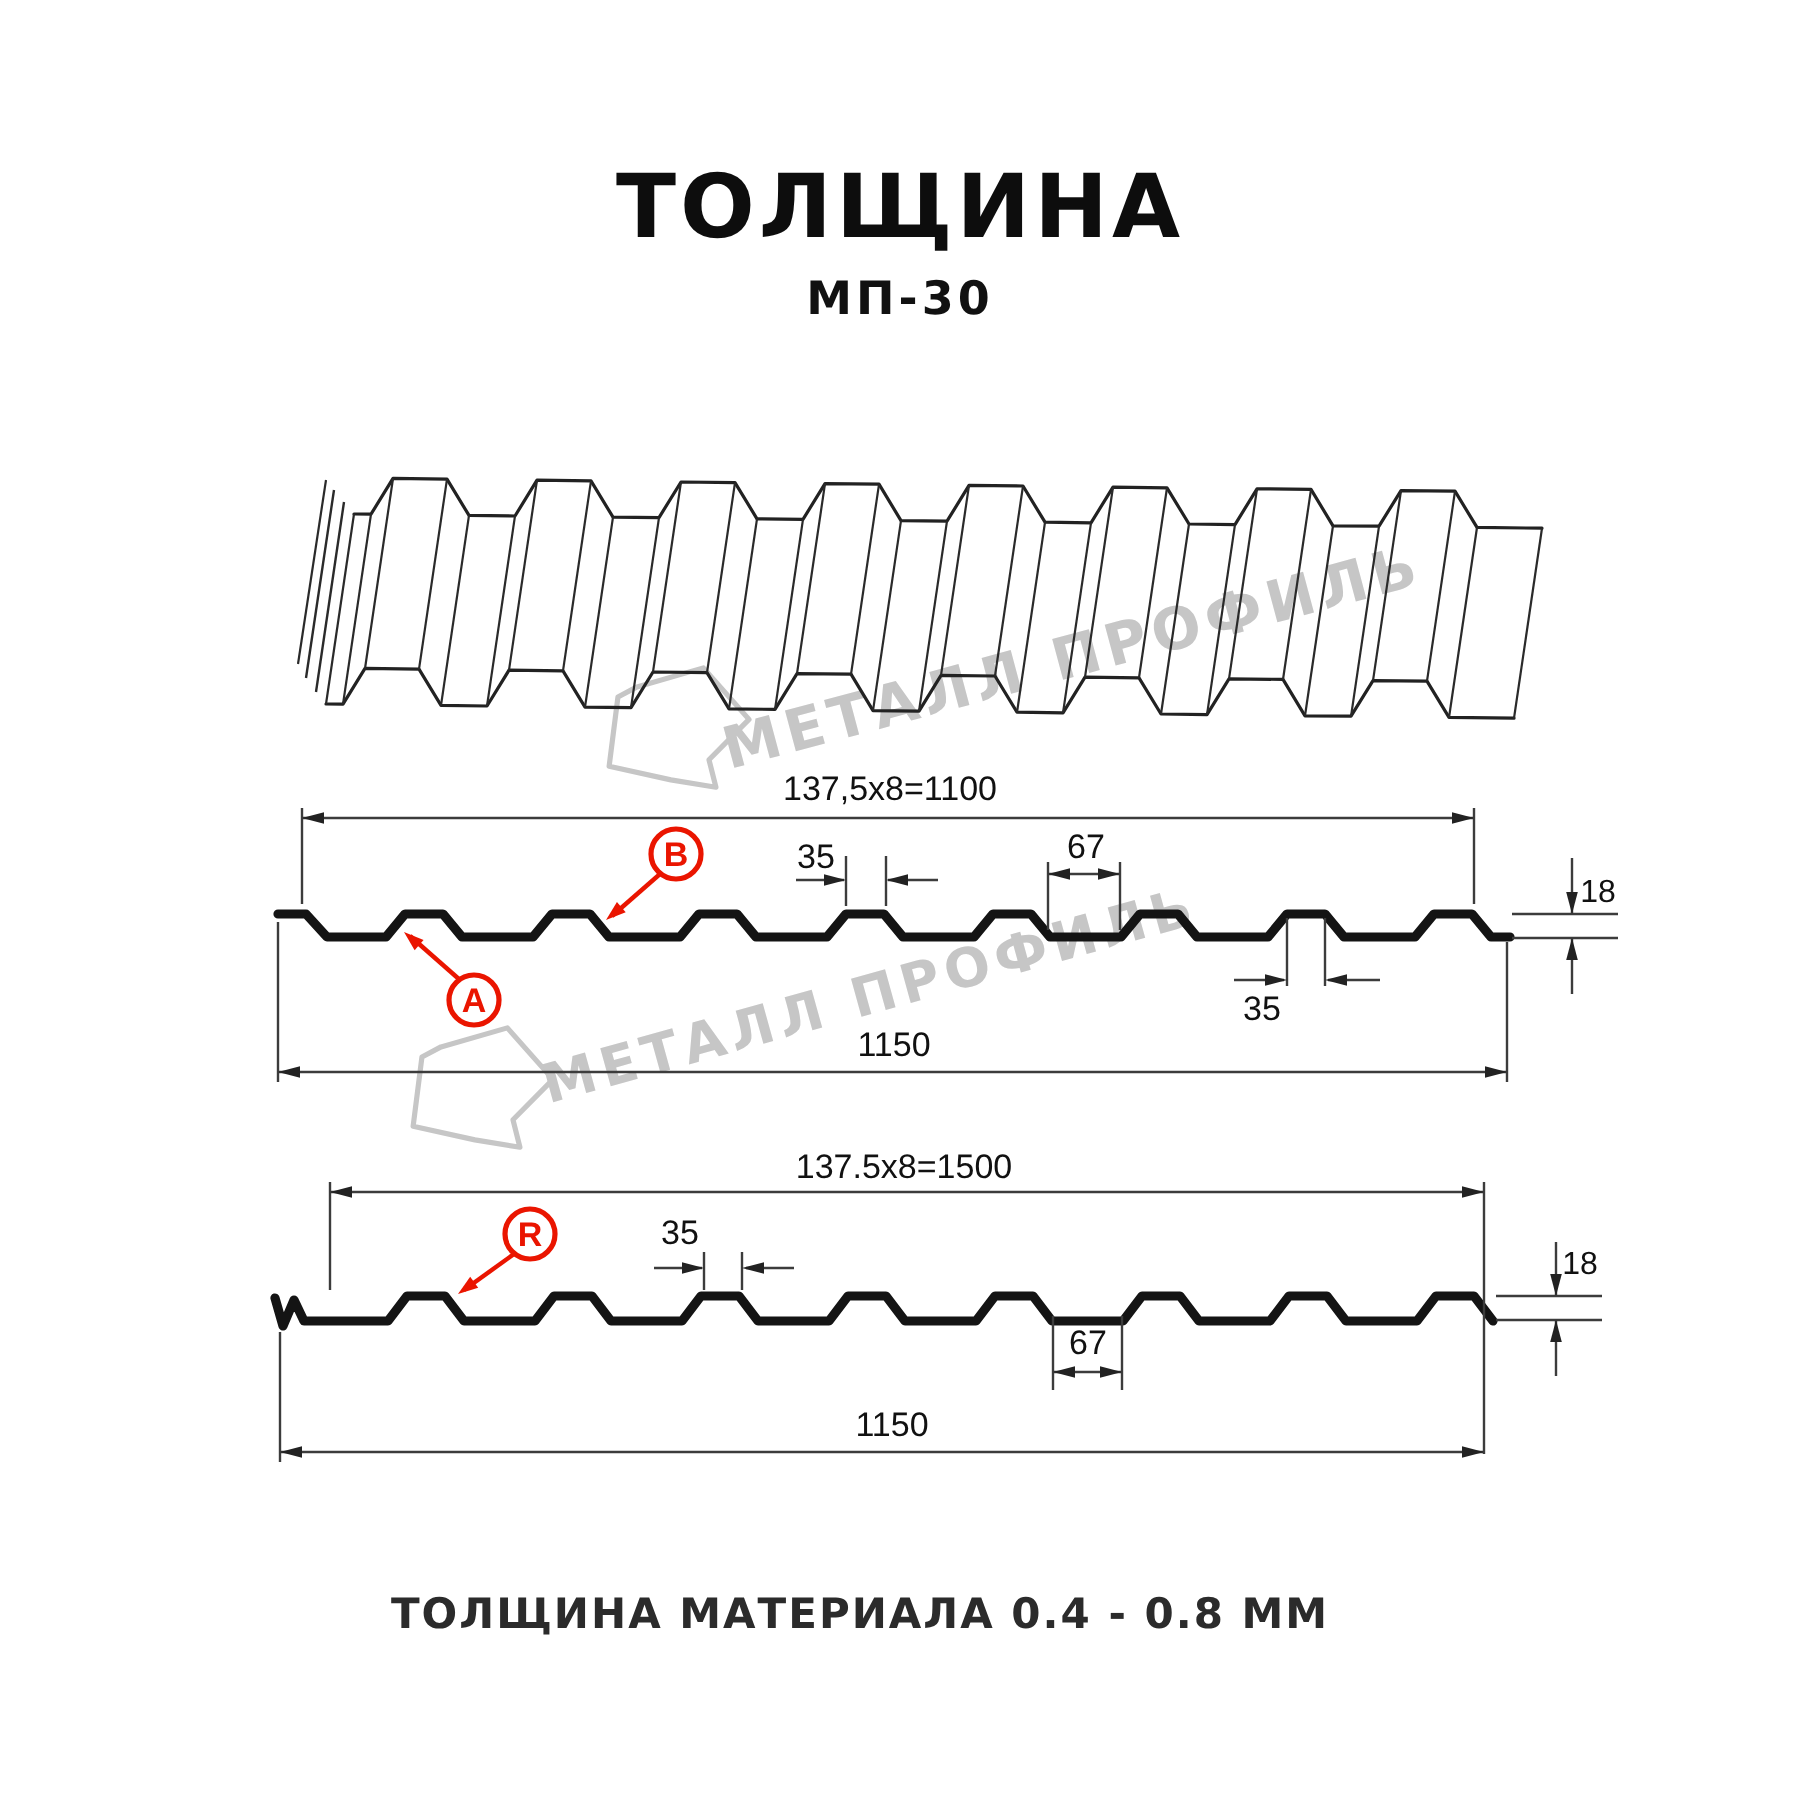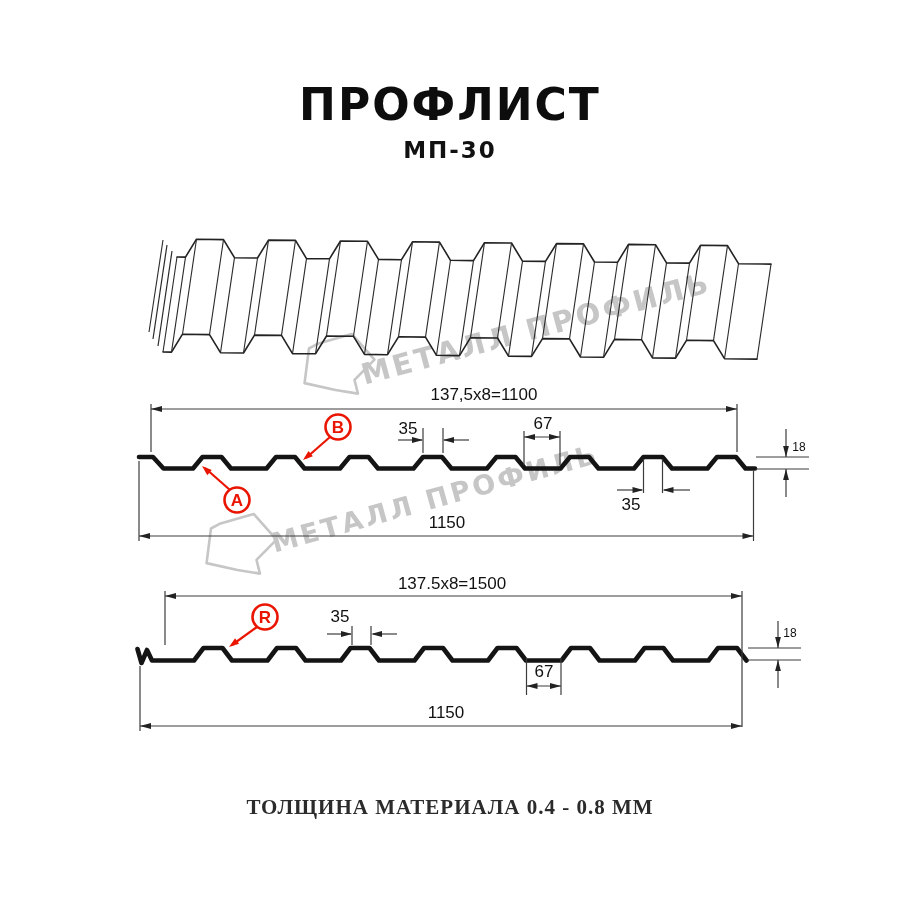--- a/index.html
+++ b/index.html
@@ -7,21 +7,21 @@
          font-family:"Liberation Sans",sans-serif;}
   .abs{position:absolute;}
   .ctr{transform:translate(-50%,-50%);white-space:nowrap;}
   .title{font-family:"DejaVu Sans",sans-serif;font-weight:bold;font-size:44px;
          letter-spacing:2px;color:#0d0d0d;}
   .subtitle{font-family:"DejaVu Sans",sans-serif;font-weight:bold;font-size:23px;
          letter-spacing:2px;color:#111;}
   .footer{font-family:"DejaVu Sans",sans-serif;font-weight:bold;font-size:21px;
          letter-spacing:1px;color:#2b2b2b;}
   .dim{font-size:17px;color:#111;}
-  .dim-sm{font-size:12px;color:#111;}
+  .dim-sm{font-size:16px;color:#111;}
   .callout{font-size:17px;font-weight:bold;color:#ea1500;}
   .wm-text{font-family:"DejaVu Sans",sans-serif;font-weight:bold;color:#c6c6c6;
            letter-spacing:3px;transform-origin:left center;white-space:nowrap;}
   svg{display:block;}
 </style>
 </head>
 <body>
 
 <div class="stage">
 
@@ -141,33 +141,33 @@
       <polygon points="778,660 775.1,671 780.9,671" fill="#222"></polygon>
       <line x1="140" y1="666" x2="140" y2="731" stroke="#3c3c3c" stroke-width="1.2"></line>
       <line x1="140" y1="726" x2="742" y2="726" stroke="#3c3c3c" stroke-width="1.2"></line>
       <polygon points="140,726 151,728.9 151,723.1" fill="#222"></polygon>
       <polygon points="742,726 731,723.1 731,728.9" fill="#222"></polygon>
       <circle cx="265" cy="617" r="12.5" fill="none" stroke="#ea1500" stroke-width="2.6"></circle>
       <line x1="257" y1="627" x2="232" y2="645" stroke="#ea1500" stroke-width="2.2"></line>
       <polygon points="229,647 239.08863980154388,643.8728052579501 235.09170008595504,638.3714896962005" fill="#ea1500"></polygon>
     </svg>
 
-  <div class="abs ctr title" style="left:450px;top:104px;">ПРОФЛИСТ</div>
+  <div class="abs ctr title" style="left:450px;top:104px;">ТОЛЩИНА</div>
   <div class="abs ctr subtitle" style="left:450px;top:150px;">МП-30</div>
 
-  <div class="abs ctr dim" style="left:445px;top:395px;margin-left:39px;">137,5x8=1100</div>
+  <div class="abs ctr dim" style="left:445px;top:395px;">137,5x8=1100</div>
   <div class="abs ctr dim" style="left:408px;top:429px;">35</div>
   <div class="abs ctr dim" style="left:543px;top:424px;">67</div>
   <div class="abs ctr dim-sm" style="left:799px;top:447px;">18</div>
   <div class="abs ctr dim" style="left:631px;top:505px;">35</div>
   <div class="abs ctr dim" style="left:447px;top:523px;">1150</div>
   <div class="abs ctr callout" style="left:338px;top:428px;">B</div>
   <div class="abs ctr callout" style="left:237px;top:501px;">A</div>
 
   <div class="abs ctr dim" style="left:452px;top:584px;">137.5x8=1500</div>
   <div class="abs ctr dim" style="left:340px;top:617px;">35</div>
   <div class="abs ctr dim" style="left:544px;top:672px;">67</div>
   <div class="abs ctr dim-sm" style="left:790px;top:633px;">18</div>
   <div class="abs ctr dim" style="left:446px;top:713px;">1150</div>
   <div class="abs ctr callout" style="left:265px;top:618px;">R</div>
 
-  <div class="abs ctr footer" style="left:450px;top:807px;font-family:Liberation Serif, serif;">ТОЛЩИНА МАТЕРИАЛА 0.4 - 0.8 ММ</div>
+  <div class="abs ctr footer" style="left:430px;top:807px;">ТОЛЩИНА МАТЕРИАЛА 0.4 - 0.8 ММ</div>
 </div>
 
 </body></html>

